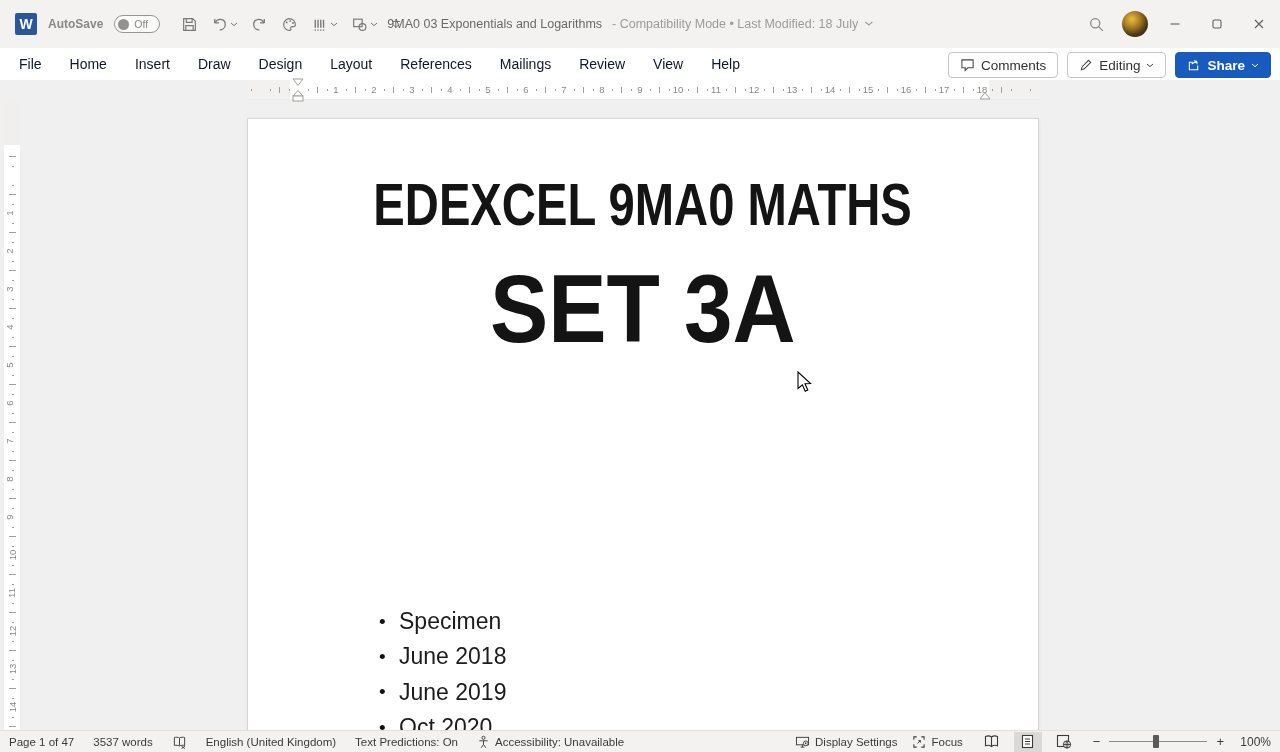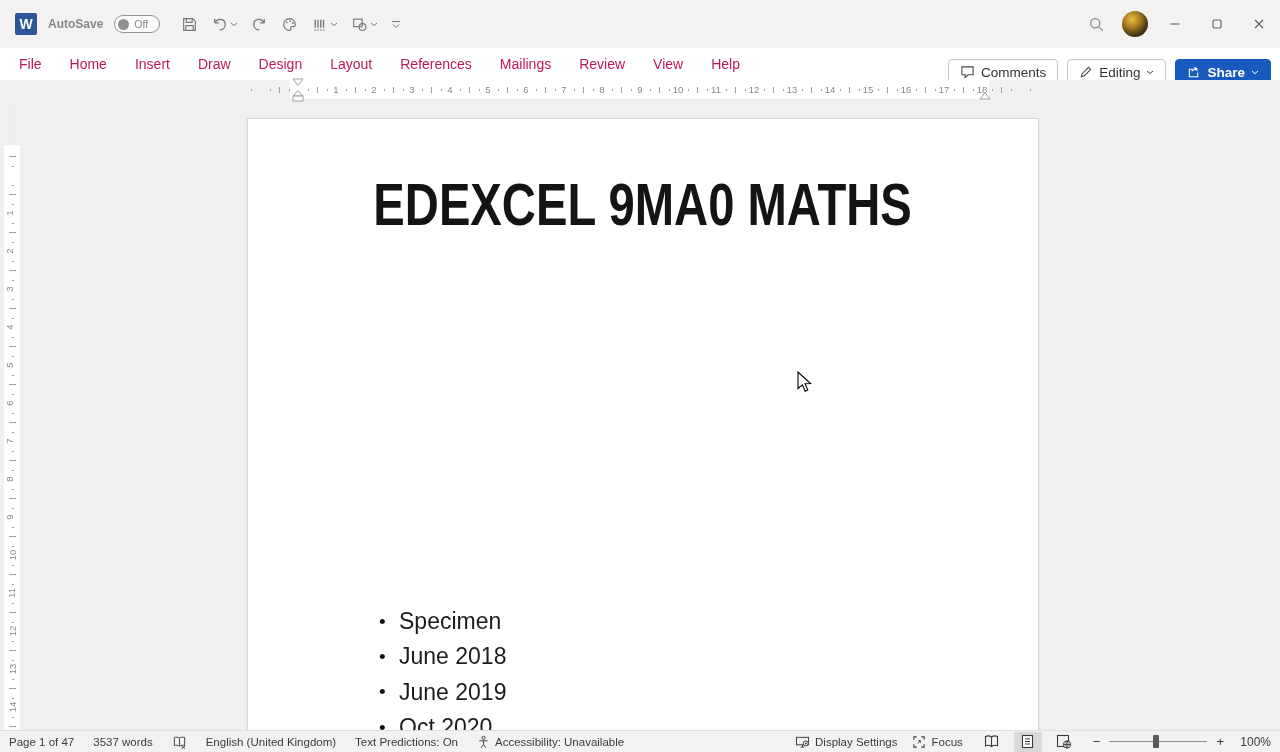--- a/index.html
+++ b/index.html
@@ -20,22 +20,22 @@
   .doc-title{font-size:12.5px;color:#69696b;}
   .doc-subtitle{font-size:12.5px;color:#9d9b99;margin-left:4px;}
   .tb-right{position:absolute;right:0;top:0;height:48px;display:flex;align-items:center;gap:0;}
   .tb-iconbtn{width:40px;height:48px;display:flex;align-items:center;justify-content:center;}
   .avatar{width:26px;height:26px;border-radius:50%;background:radial-gradient(circle at 38% 32%,#e8c03c 0%,#a87a22 35%,#4a3a14 65%,#1c1812 100%);margin:0 6px;}
   .winbtn{width:42px;height:48px;display:flex;align-items:center;justify-content:center;}
 
   
   .menubar{position:absolute;top:48px;left:0;right:0;height:32px;background:#ffffff;display:flex;align-items:center;padding-left:19px;}
   .menu-tabs{display:flex;align-items:center;gap:28px;}
-  .menu-tab{font-size:14px;color:#be185d;}
-  .mb-right{position:absolute;right:9px;top:11px;display:flex;align-items:center;gap:9px;}
+  .menu-tab{font-size:14px;color:#0f172a;}
+  .mb-right{position:absolute;right:9px;top:4px;display:flex;align-items:center;gap:9px;}
   .pill-btn{height:26px;border:1px solid #c8c6c4;border-radius:4px;background:#fff;display:flex;align-items:center;gap:6px;padding:0 11px;font-size:13.5px;color:#323130;}
   .pill-btn.share{background:#185abd;color:#fff;border:1px solid #185abd;font-weight:600;}
 
   
   .rulerbar{position:absolute;top:80px;left:0;right:0;height:20px;background:#f0f0f0;}
   .hruler{position:absolute;left:247px;top:0;width:792px;height:20px;background:#fff;overflow:hidden;border-bottom:1px solid #ececec;}
   .hruler .margin-zone{position:absolute;top:0;height:20px;background:#f2f1f0;}
   .tick-dot{position:absolute;top:9px;width:1px;height:2px;background:#a19f9d;}
   .tick-half{position:absolute;top:7px;width:1px;height:6px;background:#a19f9d;}
   .ruler-num{position:absolute;top:3.5px;font-size:9.5px;color:#8a8886;transform:translateX(-50%);}
@@ -147,20 +147,27 @@
         </div>
         <div class="qat-btn">
           <svg width="10" height="9" viewBox="0 0 10 9">
               <path d="M1 1.5h8" stroke="#7a7977"></path>
               <path d="M2 4.5l3 3 3-3" fill="none" stroke="#7a7977"></path>
             </svg>
         </div>
       </div>
     </div>
 
+    <div class="tb-center">
+      <span class="doc-title">9MA0 03 Exponentials and Logarithms</span>
+      <span class="doc-subtitle">- Compatibility Mode • Last Modified: 18 July</span>
+      <svg width="9" height="6" viewBox="0 0 9 6">
+          <path d="M1 1l3.5 3L8 1" fill="none" stroke="#9d9b99" stroke-width="1.1"></path>
+        </svg>
+    </div>
 
     <div class="tb-right">
       <div class="tb-iconbtn">
         <svg width="17" height="17" viewBox="0 0 16 16">
             <circle cx="6.8" cy="6.8" r="4.3" fill="none" stroke="#8a8886" stroke-width="1.2"></circle>
             <path d="M10 10l4 4" stroke="#8a8886" stroke-width="1.2"></path>
           </svg>
       </div>
       <div class="avatar"></div>
       <div class="winbtn">
@@ -384,20 +391,21 @@
         <span class="vruler-num" style="top: 417px;">9</span>
         <span class="vruler-num" style="top: 455px;">10</span>
         <span class="vruler-num" style="top: 493px;">11</span>
         <span class="vruler-num" style="top: 531px;">12</span>
         <span class="vruler-num" style="top: 569px;">13</span>
         <span class="vruler-num" style="top: 607px;">14</span>
       </div>
 
     <div class="page">
       <div class="doc-center doc-h1"><span>EDEXCEL 9MA0 MATHS</span></div>
+      <div class="doc-center doc-h2"><span>SET 3A</span></div>
       <ul class="doc-bullets">
         <li>
             <span class="dot">•</span>
             <span>Specimen</span>
           </li>
         <li>
             <span class="dot">•</span>
             <span>June 2018</span>
           </li>
         <li>

